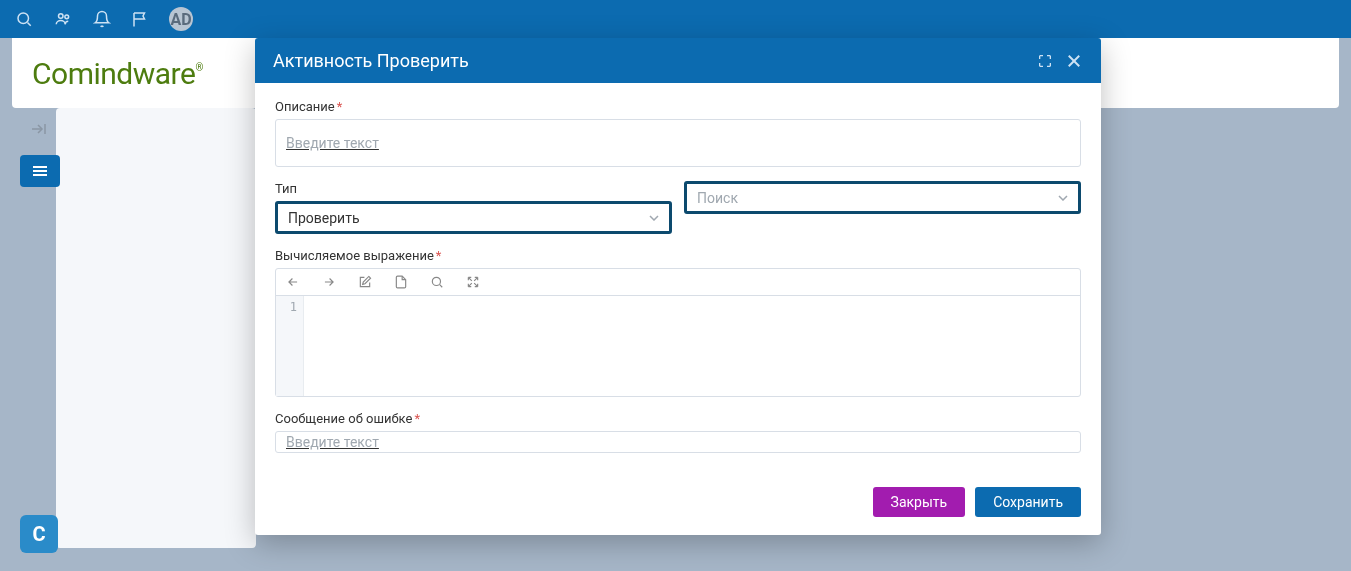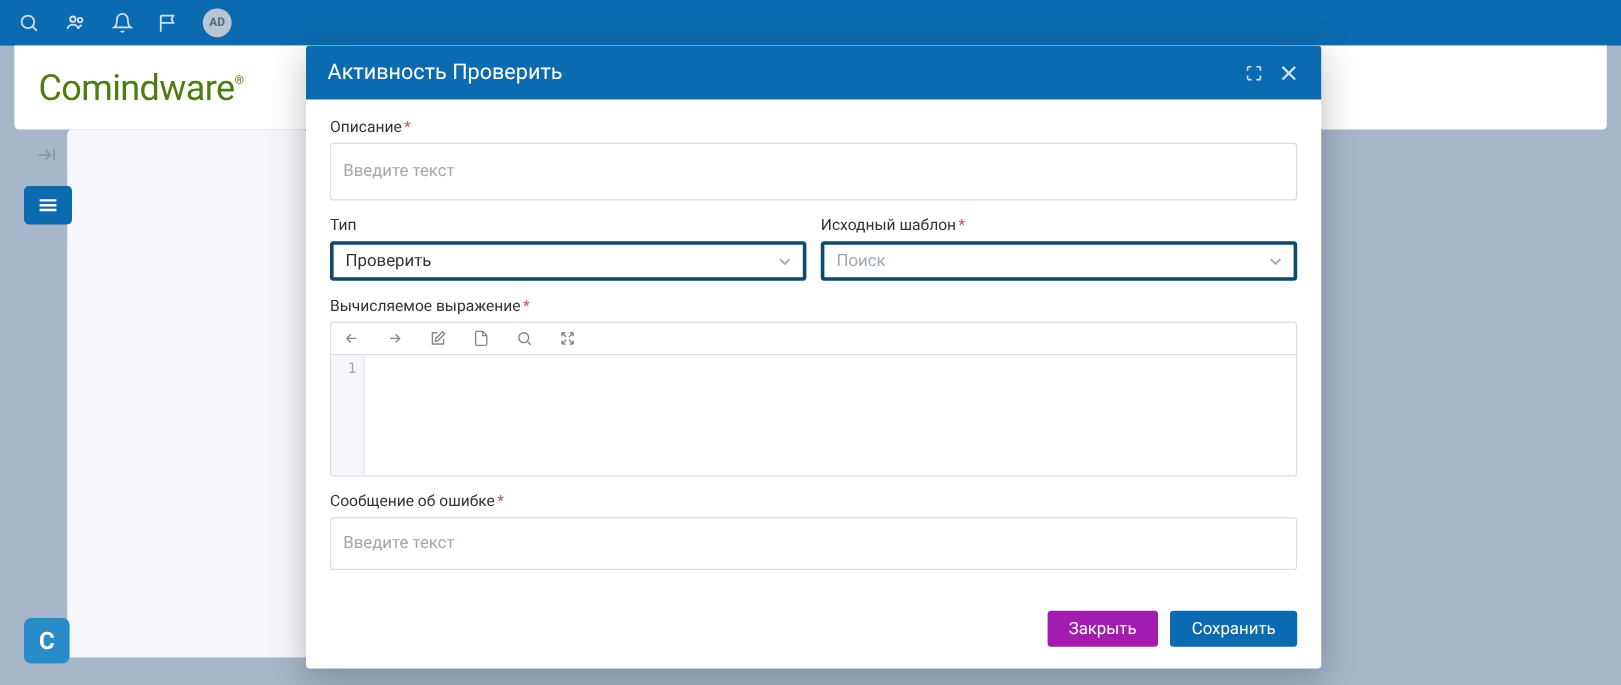--- a/index.html
+++ b/index.html
@@ -2,21 +2,21 @@
 <html><head>
   <meta charset="utf-8">
   <style>
     * { box-sizing: border-box; margin: 0; padding: 0; font-family: -apple-system, BlinkMacSystemFont, "Segoe UI", Roboto, Arial, sans-serif; }
     body { width: 1351px; height: 571px; overflow: hidden; background: #a6b6c8; position: relative; }
     
     .topbar { background: #0c6bb0; height: 38px; display: flex; align-items: center; justify-content: space-between; padding: 0 15px; }
     .topbar-title { color: #d8e7f5; font-size: 18px; font-weight: 400; }
     .topbar-icons { display: flex; align-items: center; gap: 20px; }
     .topbar-icon { color: #cde2f4; cursor: pointer; display: flex; align-items: center; }
-    .avatar-circle { width: 24px; height: 24px; border-radius: 50%; background: #b8c5d3; color: #5a6b7d; font-size: 10px; display: flex; align-items: center; justify-content: center; font-weight: 700; text-align: center; }
+    .avatar-circle { width: 24px; height: 24px; border-radius: 50%; background: #b8c5d3; color: #5a6b7d; font-size: 16px; display: flex; align-items: center; justify-content: center; font-weight: 700; text-align: center; }
 
     .main-header { background: #fff; height: 70px; display: flex; align-items: center; padding: 0 20px; margin: 0 12px; border-radius: 0 0 4px 4px;}
     .logo { color: #4d7c0f; font-size: 30px; font-weight: 400; letter-spacing: -0.5px; }
     .logo sup { font-size: 10px; vertical-align: top; position: relative; top: 6px;}
 
     .toolbar { display: flex; gap: 10px; padding: 12px 20px 12px 72px; align-items: center;}
     .toolbar-btn { background: #0c6bb0; color: #fff; border: none; padding: 5px 14px; border-radius: 3px; font-size: 14px; cursor: pointer; }
 
     .sidebar-toggle { position: absolute; left: 20px; top: 155px; width: 40px; height: 32px; background: #0c6bb0; border-radius: 4px; display: flex; align-items: center; justify-content: center; color: #fff; cursor: pointer;}
     .sidebar-collapse { position: absolute; left: 30px; top: 122px; color: #8a96a4; cursor:pointer;}
@@ -26,21 +26,21 @@
     .modal { position: absolute; top: 38px; left: 255px; width: 846px; background: #fff; border-radius: 3px; box-shadow: 0 8px 30px rgba(0,0,0,0.25); }
     .modal-header { background: #0c6bb0; color: #fff; padding: 12px 18px; display: flex; justify-content: space-between; align-items: center; border-radius: 3px 3px 0 0;}
     .modal-title { font-size: 18px; font-weight: 400; }
     .modal-header-icons { display: flex; gap: 12px; align-items: center;}
     .modal-header-icons span { cursor: pointer; color: #cde2f4; display:flex; align-items:center;}
 
     .modal-body { padding: 16px 20px 6px 20px; }
     .field-group { margin-bottom: 14px; }
     .field-label { font-size: 13px; color: #333; margin-bottom: 5px; display: block; }
     .req { color: #d9534f; margin-left: 2px;}
-    .text-input { width: 100%; border: 1px solid #d8dee6; border-radius: 3px; padding: 13px 10px; font-size: 14px; color: #333; }
+    .text-input { width: 100%; border: 1px solid #d8dee6; border-radius: 3px; padding: 2px 10px; font-size: 14px; color: #333; text-decoration: underline; }
     .text-input::placeholder { color: #a0a8b0; }
     .text-input-tall { height: 48px; }
     
     .row-2 { display: flex; gap: 12px; }
     .row-2 > div { flex: 1; }
     .select-input { width: 100%; border: 3px solid #0c4a6e; border-radius: 3px; padding: 7px 10px; font-size: 14px; color: #333; display: flex; justify-content: space-between; align-items: center; cursor: pointer; height: 33px;}
     .select-placeholder { color: #a0a8b0; }
     .chevron { color: #a0a8b0; font-size: 12px;}
 
     .code-editor { border: 1px solid #d8dee6; border-radius: 3px; }
@@ -151,21 +151,20 @@
         <div class="select-input">
           <span>Проверить</span>
           <span class="chevron">
             <svg width="10" height="6" viewBox="0 0 10 6" fill="none" stroke="currentColor" stroke-width="1.5">
                 <path d="M1 1l4 4 4-4"></path>
               </svg>
           </span>
         </div>
       </div>
       <div class="field-group">
-        <label class="field-label"><span>Исходный шаблон</span><span class="req">*</span></label>
         <div class="select-input">
           <span class="select-placeholder">Поиск</span>
           <span class="chevron">
             <svg width="10" height="6" viewBox="0 0 10 6" fill="none" stroke="currentColor" stroke-width="1.5">
                 <path d="M1 1l4 4 4-4"></path>
               </svg>
           </span>
         </div>
       </div>
     </div>

